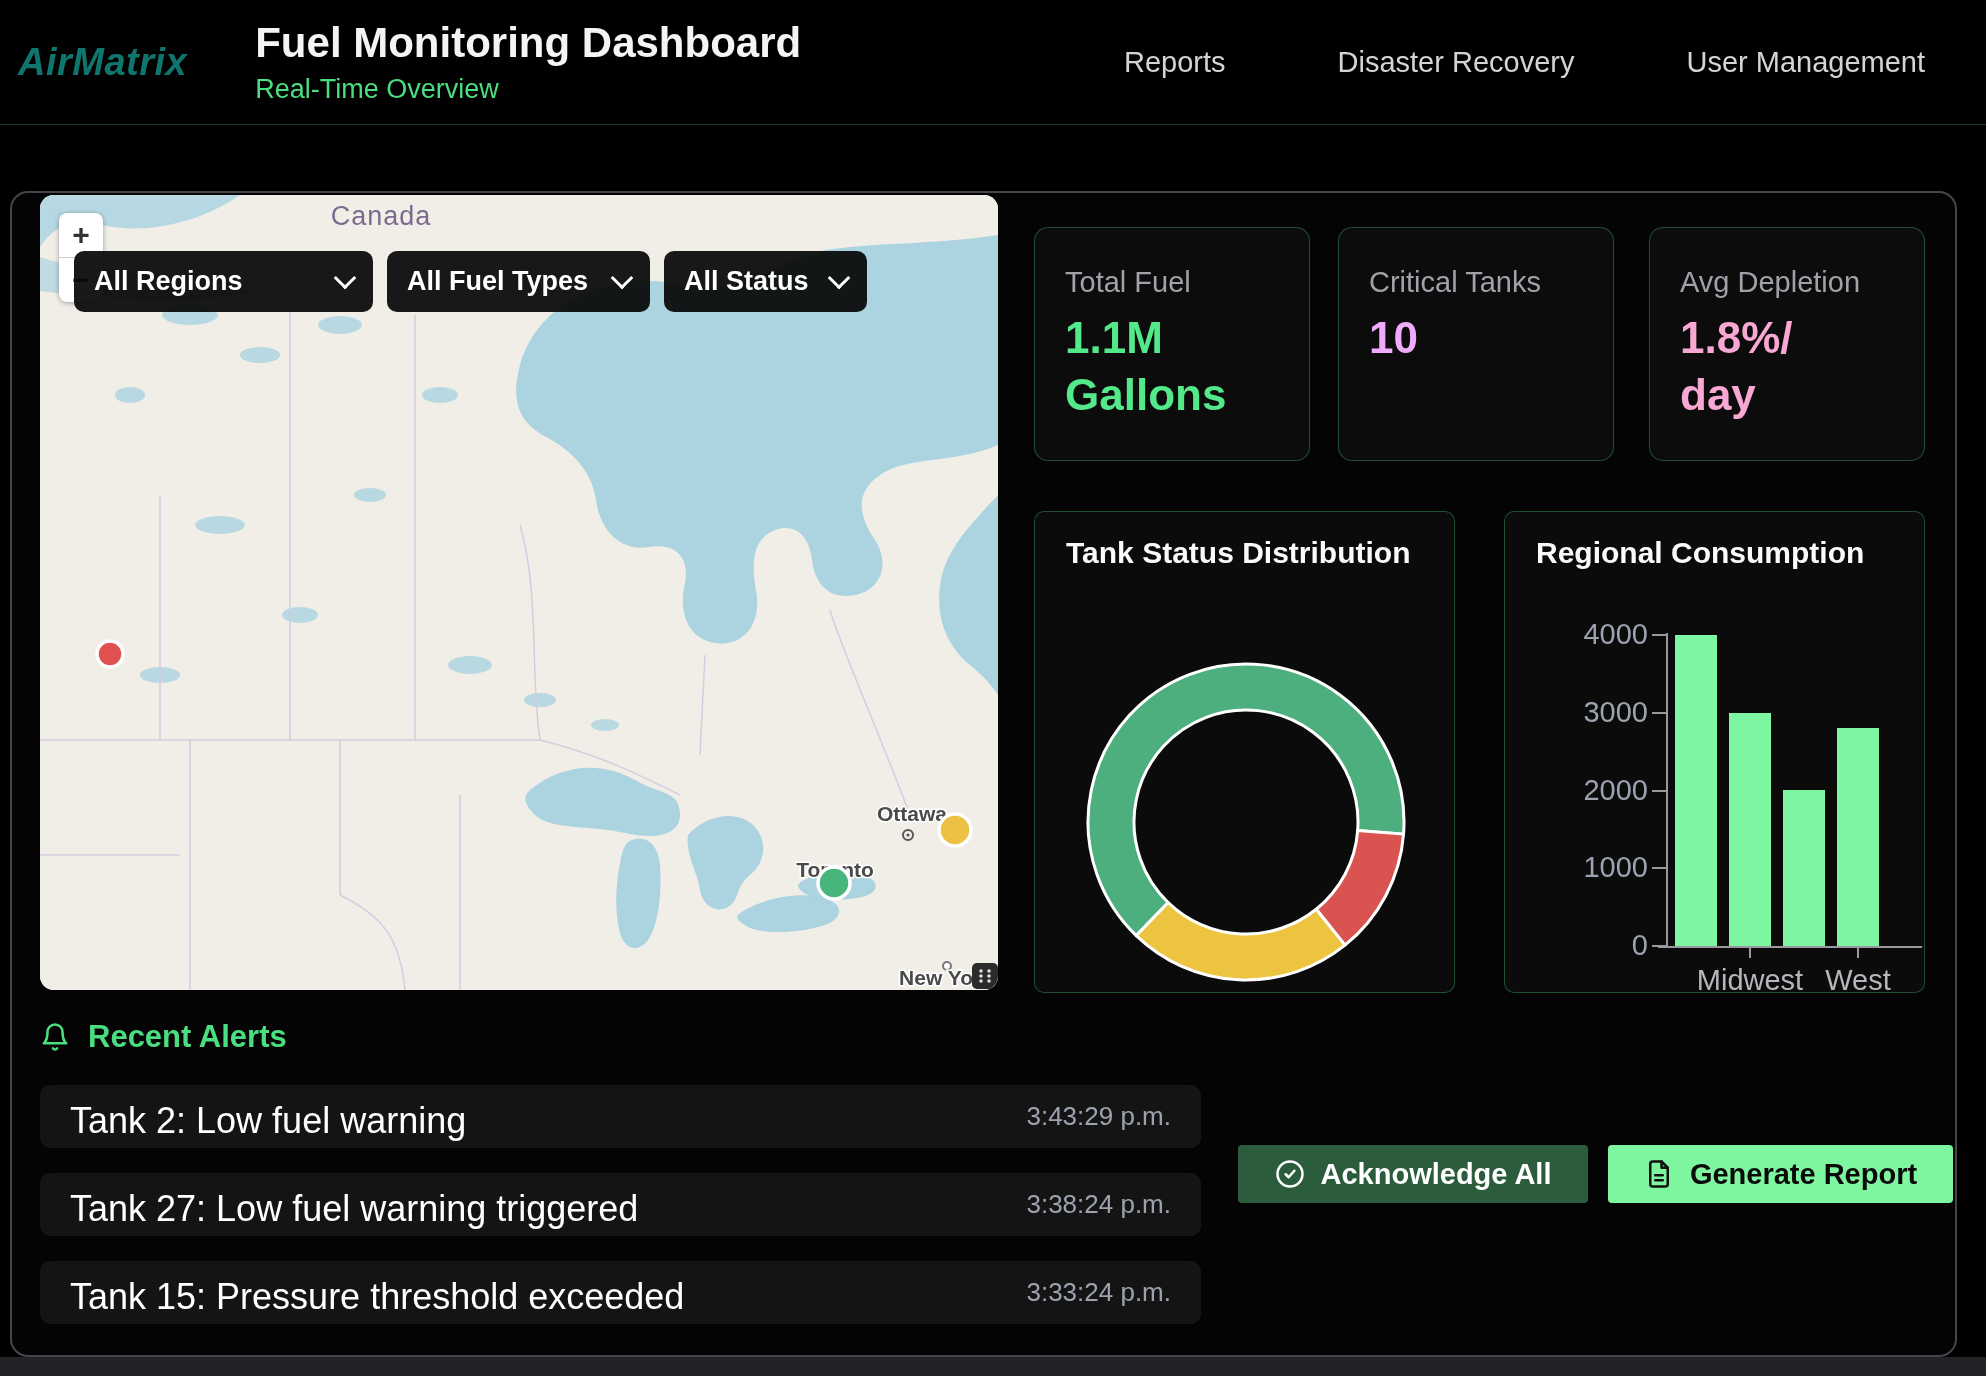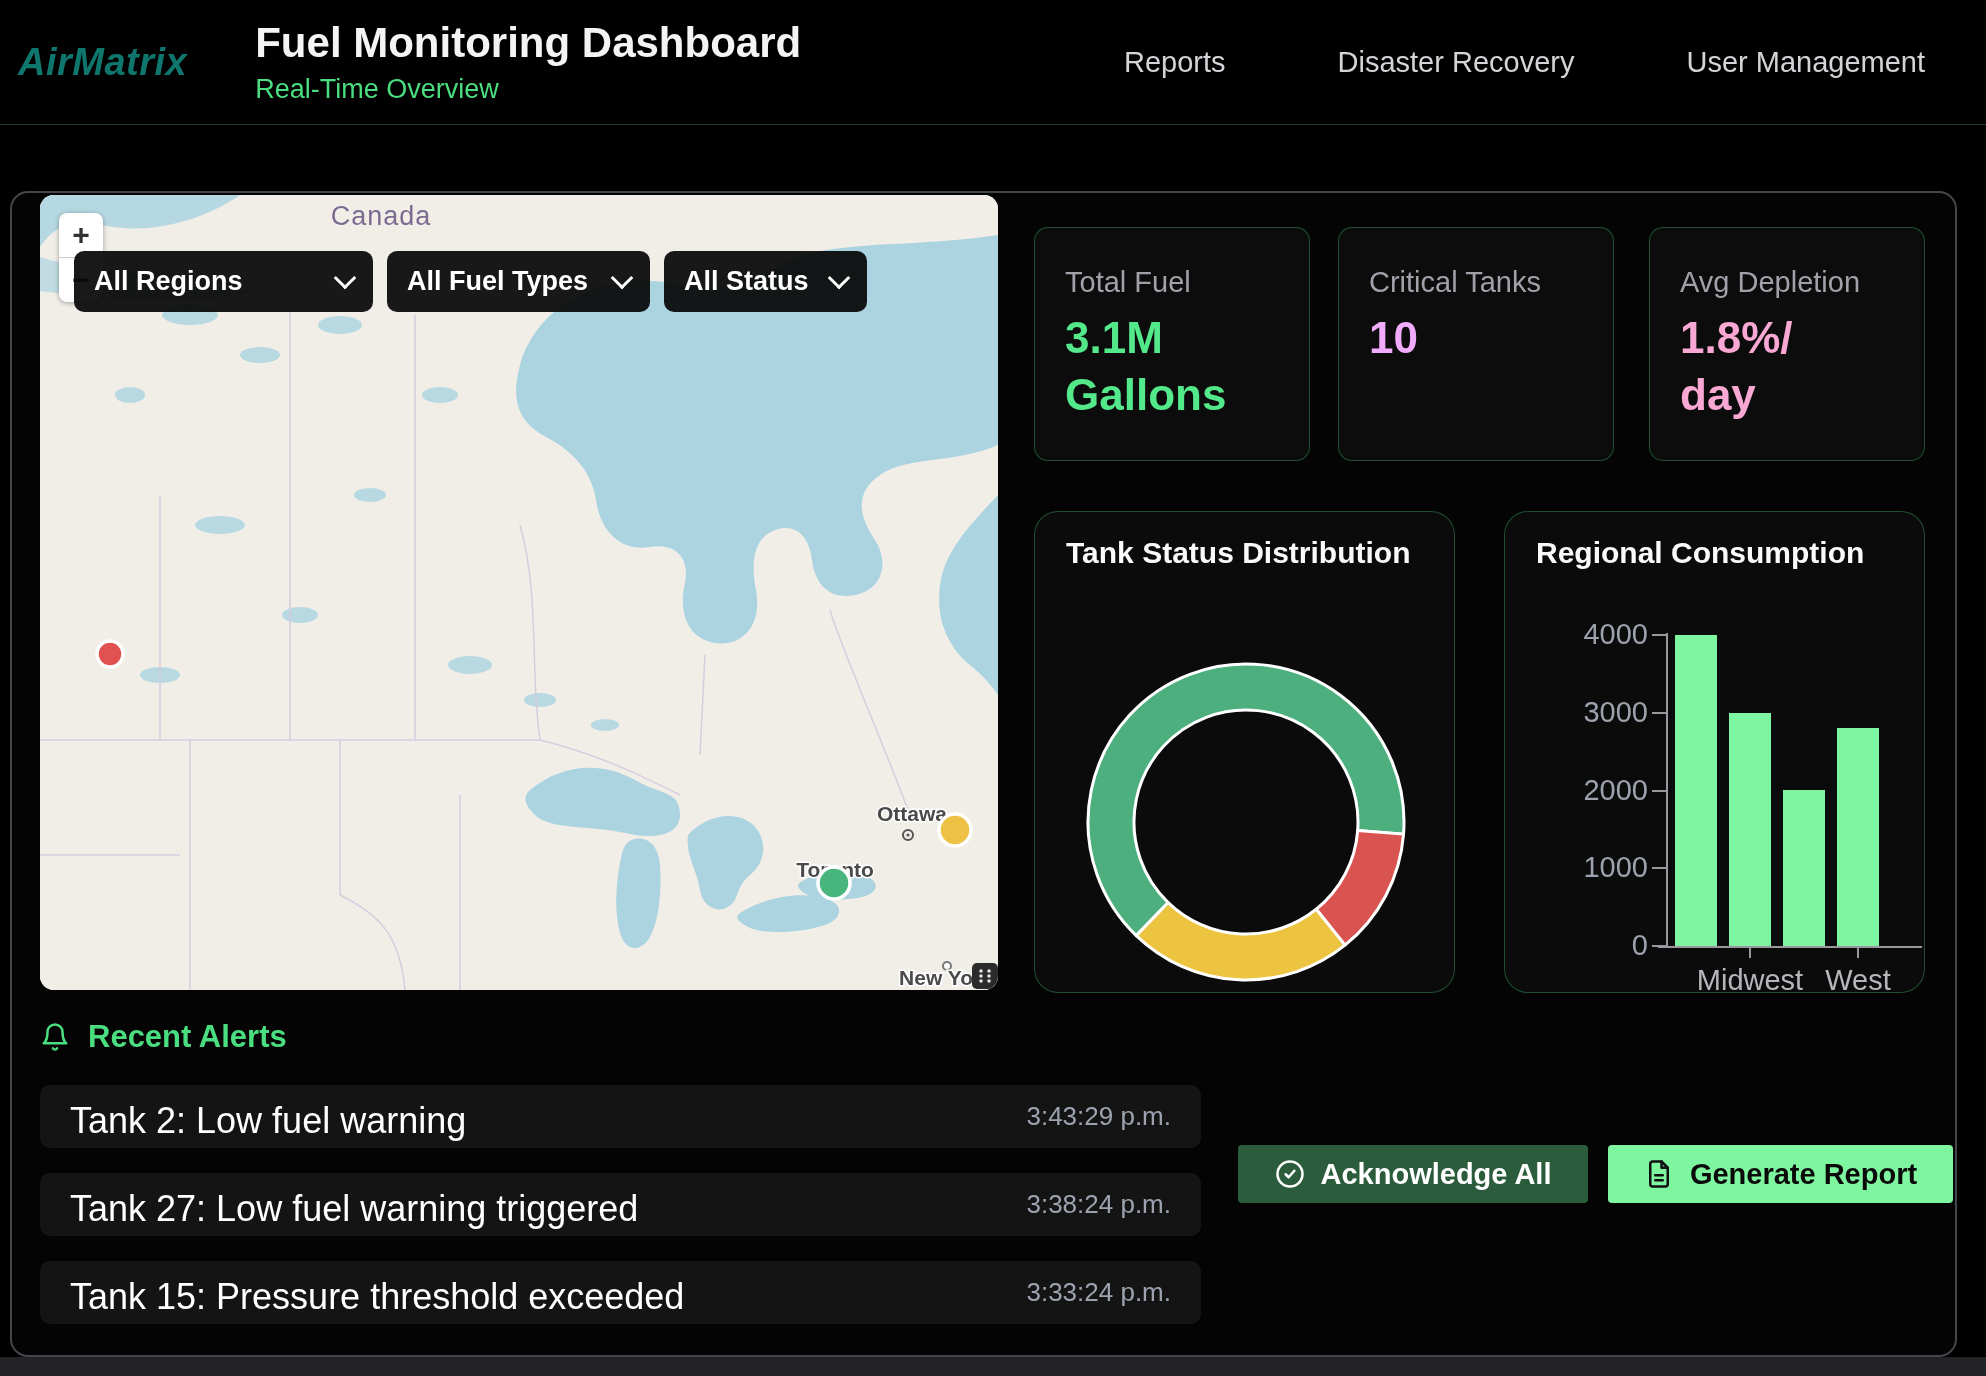--- a/index.html
+++ b/index.html
@@ -37,21 +37,21 @@
         transform:rotate(45deg);margin-top:-7px;margin-left:18px;flex:none;}
 
   
   .stat-card{position:absolute;width:276px;height:234px;background:#0c0c0c;border-radius:14px;
              border:1.5px solid rgba(74,222,128,.32);box-sizing:border-box;padding:38px 30px;}
   .stat-label{font-size:29px;color:#a1a1aa;}
   .stat-value{font-size:44px;font-weight:bold;line-height:1.3;margin-top:10px;}
 
   
   .chart-card{position:absolute;top:318px;width:421px;height:482px;background:#0b0b0b;
-              border:1.5px solid rgba(74,222,128,.32);border-radius:24px;box-sizing:border-box;}
+              border:1.5px solid rgba(74,222,128,.32);border-radius:10px;box-sizing:border-box;}
   .chart-title{position:absolute;left:31px;top:24px;font-size:30px;font-weight:bold;color:#fafafa;}
   #donut-svg{position:absolute;left:41px;top:140px;}
   .y-axis{position:absolute;left:161px;top:121px;width:2px;height:315px;background:#98989e;}
   .x-axis{position:absolute;left:153px;top:434px;width:264px;height:2px;background:#98989e;}
   .bar-plot{position:absolute;left:163px;top:123px;width:250px;height:311px;}
   .bar{position:absolute;bottom:0;width:42px;}
   .ytick-label{position:absolute;width:110px;left:33px;text-align:right;font-size:29px;color:#9ca3af;}
   .ytick-mark{position:absolute;left:147px;width:14px;height:2px;background:#98989e;}
   .xtick-mark{position:absolute;top:436px;width:2px;height:10px;background:#98989e;}
   .xtick-label{position:absolute;top:452px;font-size:29px;color:#b6b6bc;transform:translateX(-50%);}
@@ -186,21 +186,21 @@
       </div>
       <div class="filter" style="width:203px">
         <span>All Status</span>
         <span class="chev"></span>
       </div>
     </div>
   </div>
 
   <div class="stat-card" style="left:1022px;top:34px">
     <div class="stat-label">Total Fuel</div>
-    <div class="stat-value" style="color: rgb(83, 233, 139);"><span>3.1M</span><br><span>Gallons</span></div>
+    <div class="stat-value" style="color: rgb(83, 233, 139);"><span>1.1M</span><br><span>Gallons</span></div>
   </div>
   <div class="stat-card" style="left:1326px;top:34px">
     <div class="stat-label">Critical Tanks</div>
     <div class="stat-value" style="color: #f0abfc;"><span>10</span><br><span></span></div>
   </div>
   <div class="stat-card" style="left:1637px;top:34px">
     <div class="stat-label">Avg Depletion</div>
     <div class="stat-value" style="color: #f9a8d4;"><span>1.8%/</span><br><span>day</span></div>
   </div>
 

